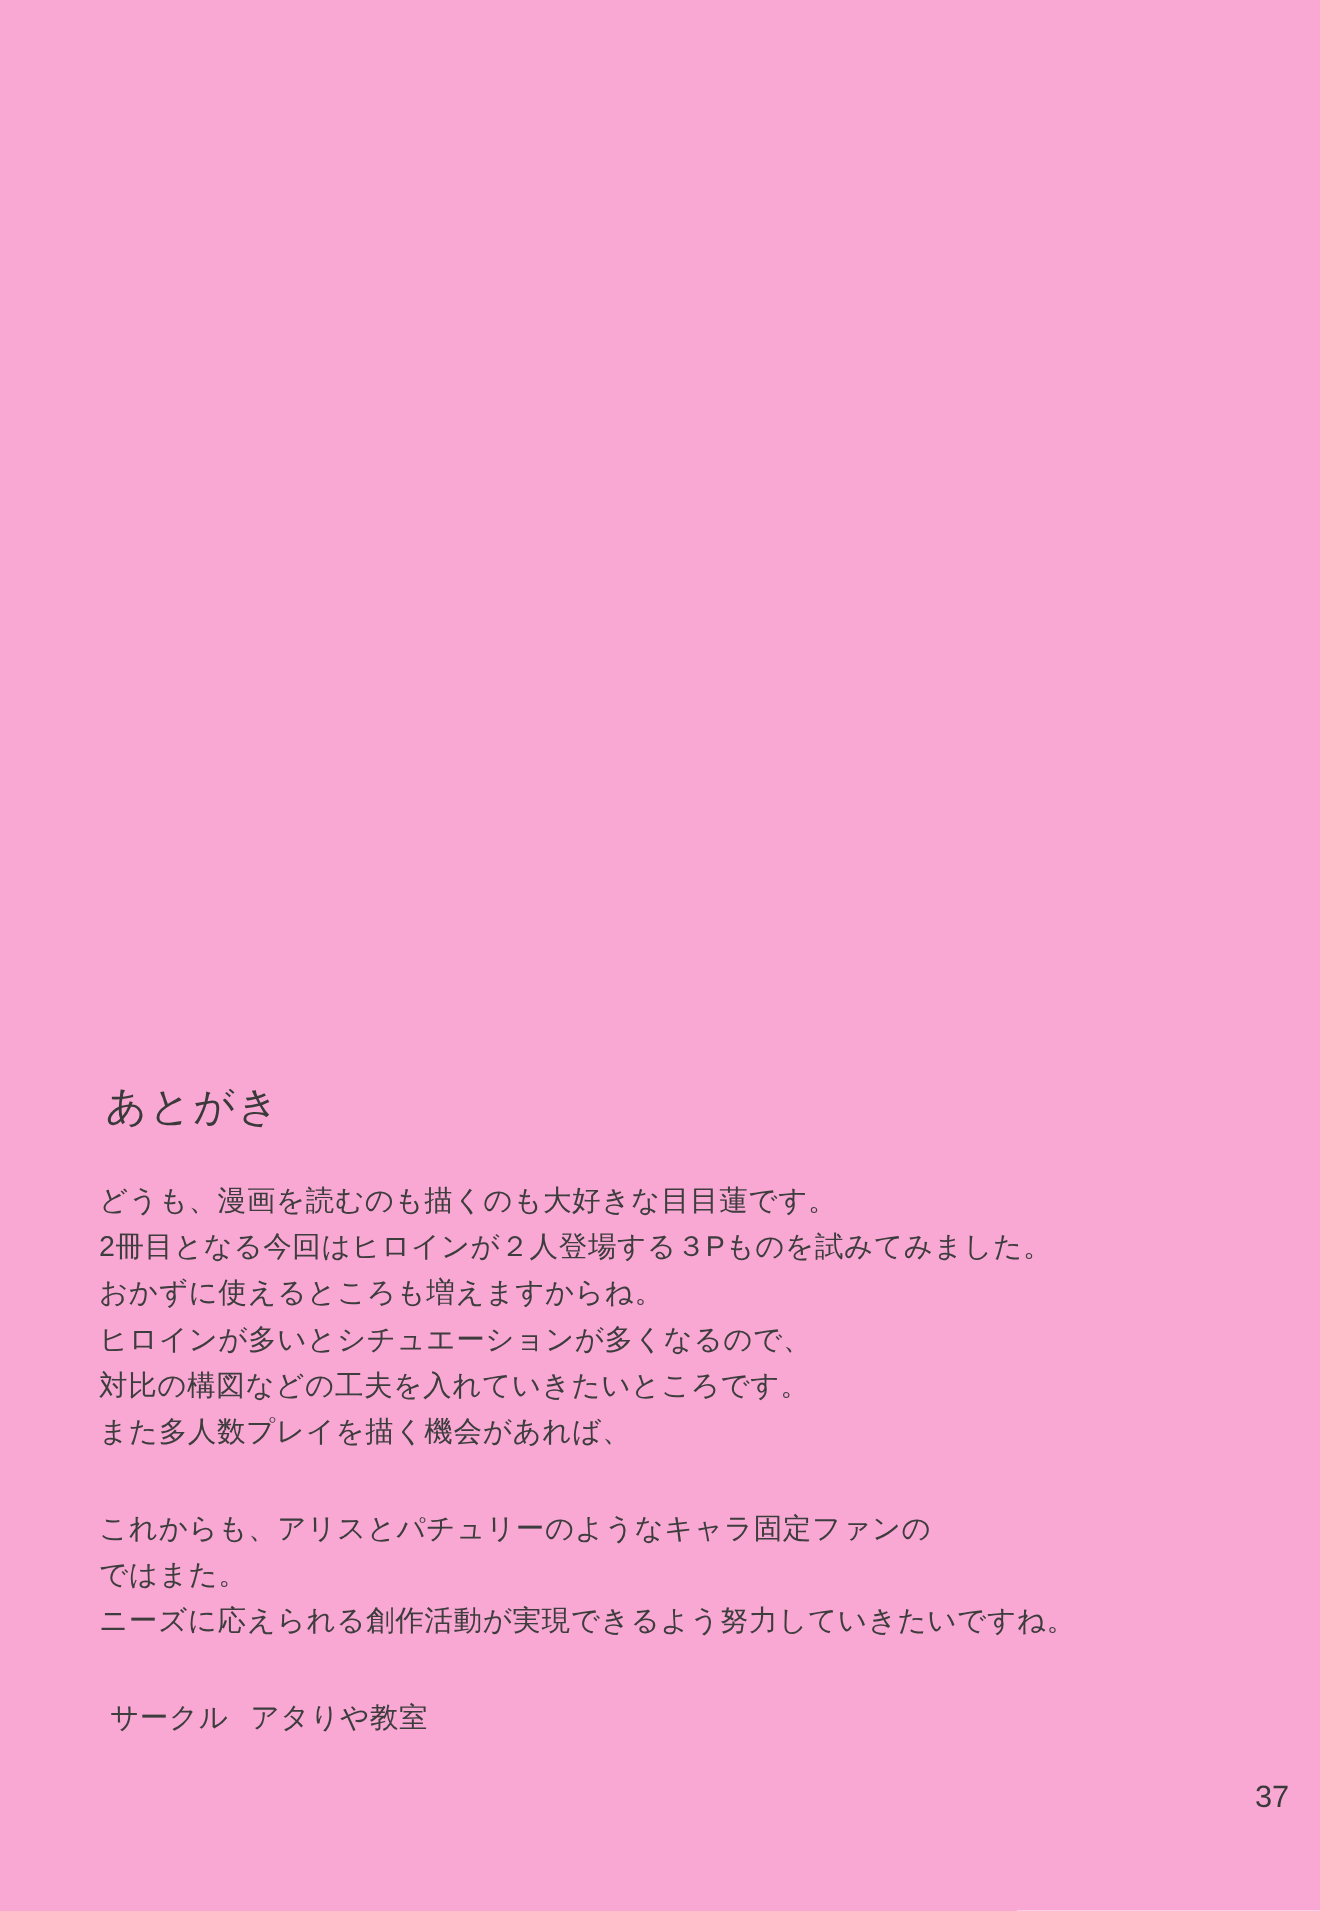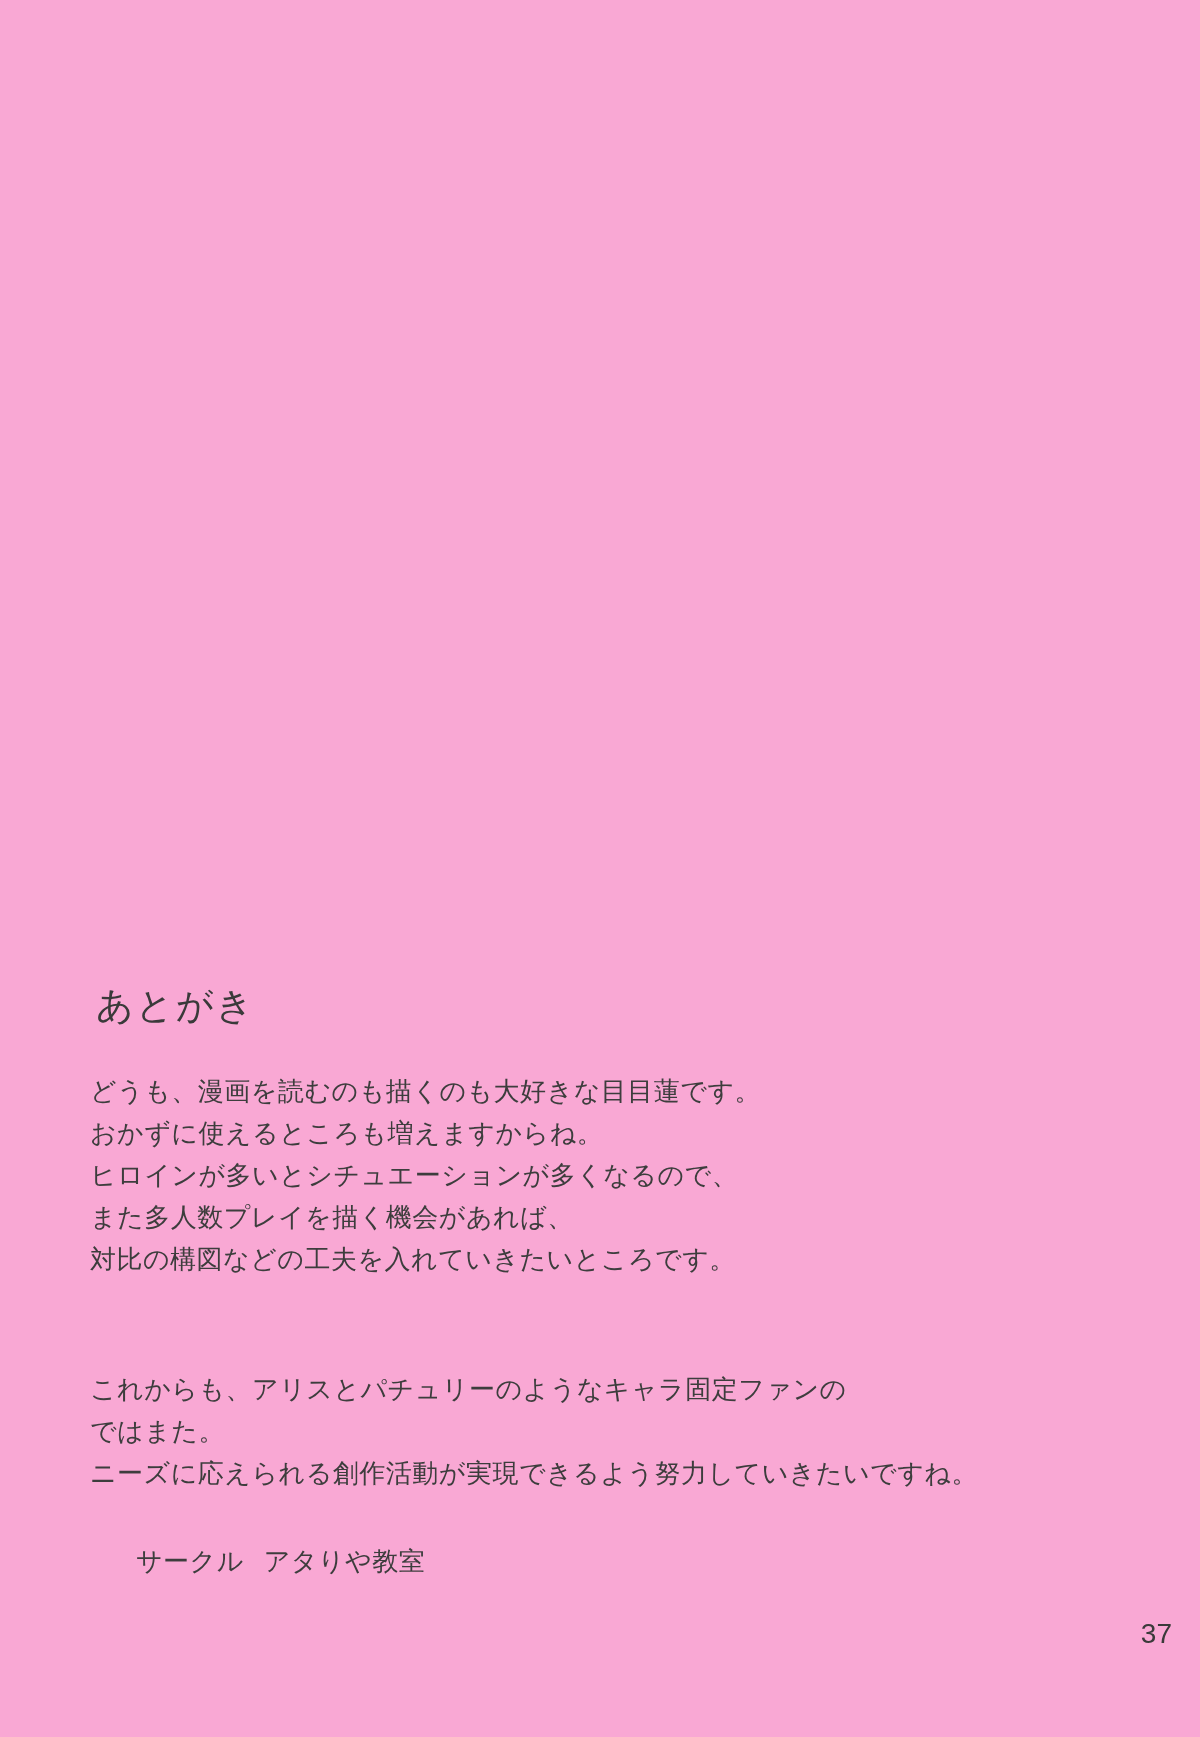--- a/index.html
+++ b/index.html
@@ -46,21 +46,21 @@
   #para2 { top: 1368px; }
   .credits {
     position: absolute;
     top: 1540px;
     left: 100px;
     font-size: 26px;
     line-height: 42px;
     letter-spacing: 0.5px;
     color: #3d3d3d;
   }
-  .credit-row { white-space: nowrap; margin-left: 36px; }
+  .credit-row { white-space: nowrap; }
   .credit-label {
     display: inline-block;
     width: 120px;
   }
   .page-number {
     position: absolute;
     top: 1618px;
     right: 28px;
     font-size: 28px;
     line-height: 32px;
@@ -69,24 +69,25 @@
 </style>
 </head>
 <body>
 
 <div class="page">
 
   <h1 class="page-title">あとがき</h1>
 
   <div class="paragraph" id="para1">
     <p>どうも、漫画を読むのも描くのも大好きな目目蓮です。</p>
+    <p>2冊目となる今回はヒロインが２人登場する３Pものを試みてみました。</p>
     <p>おかずに使えるところも増えますからね。</p>
     <p>ヒロインが多いとシチュエーションが多くなるので、</p>
+    <p>対比の構図などの工夫を入れていきたいところです。</p>
     <p>また多人数プレイを描く機会があれば、</p>
-    <p>対比の構図などの工夫を入れていきたいところです。</p>
   </div>
 
   <div class="paragraph" id="para2">
     <p>これからも、アリスとパチュリーのようなキャラ固定ファンの</p>
     <p>ではまた。</p>
     <p>ニーズに応えられる創作活動が実現できるよう努力していきたいですね。</p>
   </div>
 
   <div class="credits">
     <div class="credit-row">

